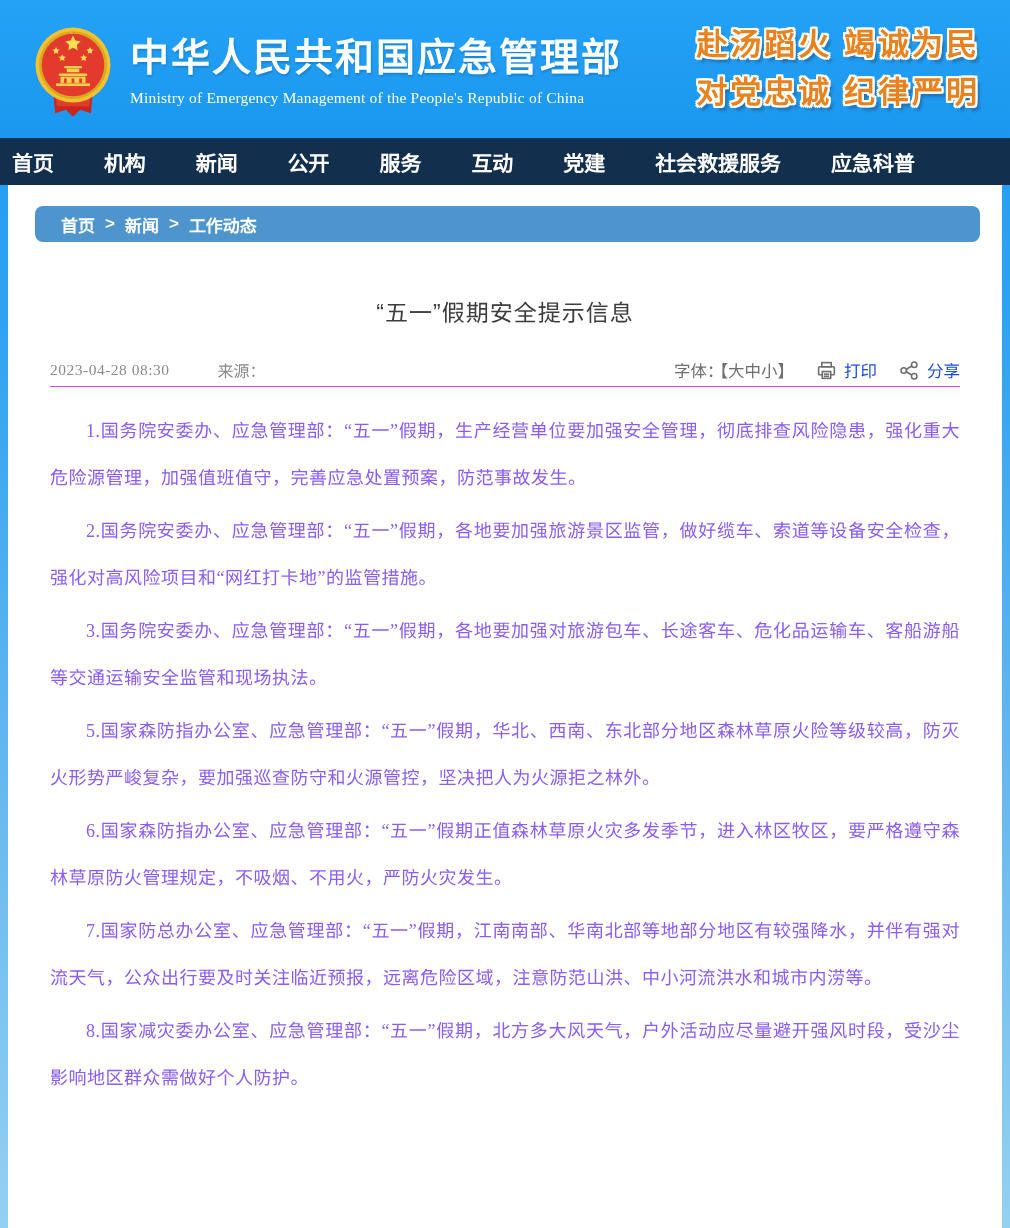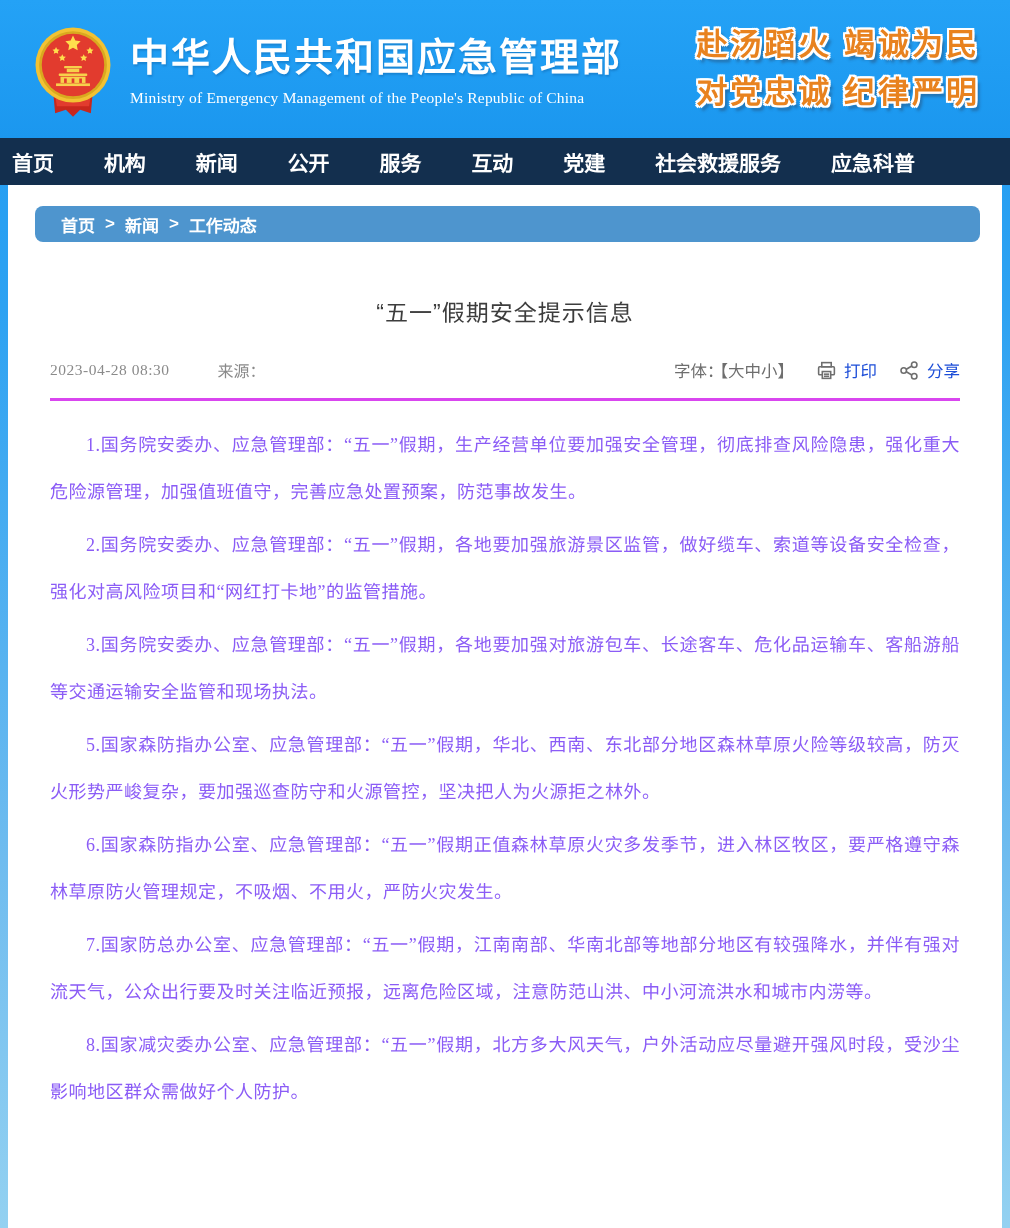--- a/index.html
+++ b/index.html
@@ -109,22 +109,22 @@
     text-align: center;
     font-size: 23px;
     font-weight: 500;
     color: #3d3d3d;
     letter-spacing: 1px;
   }
   .meta-row {
     margin-top: 30px;
     display: flex;
     align-items: center;
-    padding-bottom: 16px;
-    border-bottom: 3px solid #d946ef;
+    padding-bottom: 4px;
+    border-bottom: 1px solid #d946ef;
     color: #8a8a8a;
   }
   .meta-date {
     font-family: "Liberation Serif", "DejaVu Serif", serif;
     font-size: 15.5px;
     letter-spacing: .5px;
   }
   .meta-source { margin-left: 48px; font-size: 16px; }
   .meta-tools {
     margin-left: auto;

